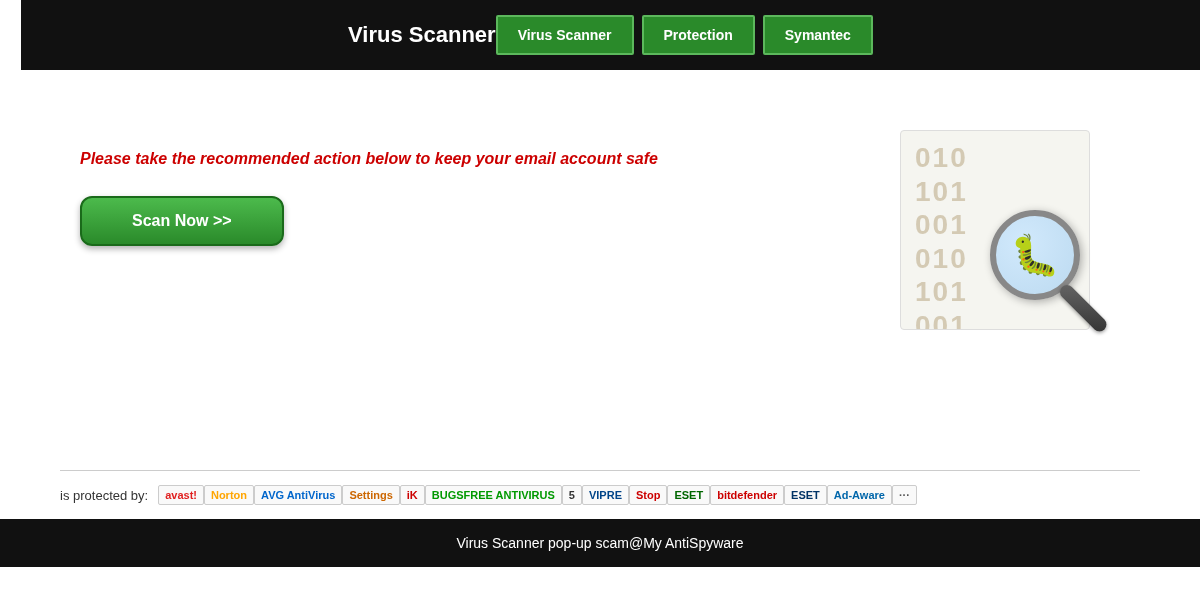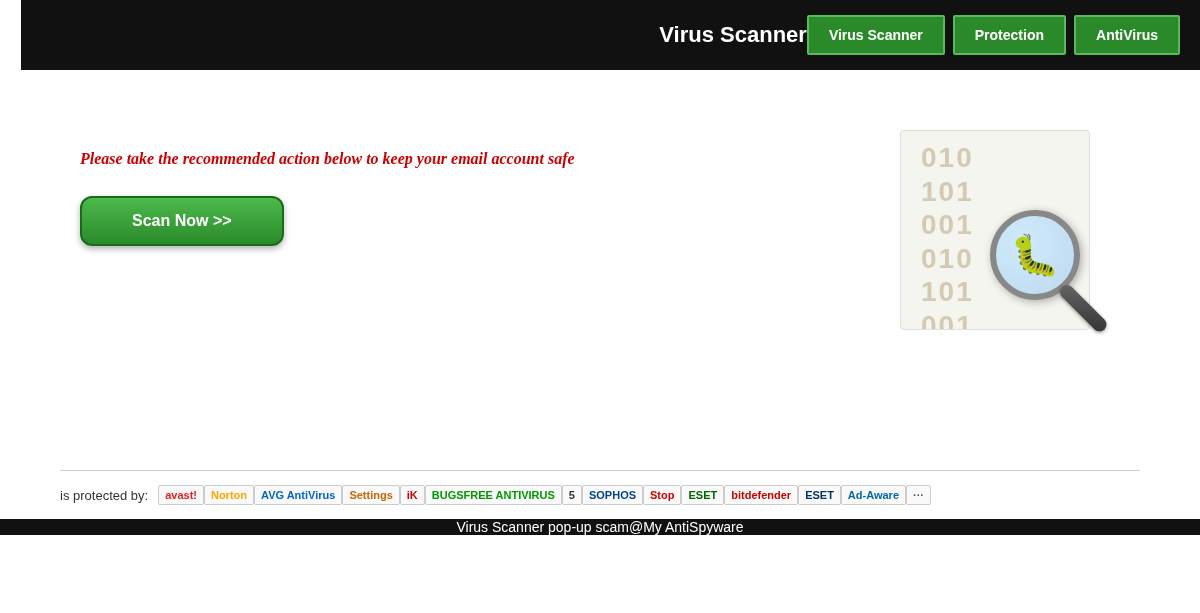--- a/index.html
+++ b/index.html
@@ -4,21 +4,21 @@
   <style>
     * { margin: 0; padding: 0; box-sizing: border-box; }
     body { font-family: Arial, sans-serif; background: #fff; width: 1200px; min-height: 613px; }
 
     
     #header {
       background: #111;
       color: #fff;
       display: flex;
       align-items: center;
-      justify-content: flex-end;
+      justify-content: center;
       padding: 0 20px;
       height: 70px;
       margin-left: 21px;
     }
     #header-title {
       font-size: 22px;
       font-weight: bold;
       color: #fff;
     }
     #header-nav {
@@ -47,21 +47,20 @@
     #content-left {
       flex: 1;
       padding-top: 20px;
     }
     #warning-text {
       color: #cc0000;
       font-size: 16px;
       font-weight: bold;
       margin-bottom: 28px;
       font-style: italic;
-      font-family: Liberation Serif, serif;
     }
     #checklist {
       list-style: none;
       margin-bottom: 30px;
     }
     #checklist li {
       display: flex;
       align-items: center;
       margin-bottom: 10px;
       font-size: 14px;
@@ -115,21 +114,21 @@
       border: 1px solid #ddd;
       border-radius: 4px;
       overflow: hidden;
     }
     .binary-text {
       position: absolute;
       font-size: 28px;
       font-weight: bold;
       color: rgba(180,160,120,0.5);
       line-height: 1.2;
-      top: 10px; left: 20px;
+      top: 10px; left: 14px;
       letter-spacing: 2px;
       user-select: none;
     }
     .magnifier {
       position: absolute;
       bottom: 10px;
       right: 0;
       width: 130px;
       height: 130px;
     }
@@ -206,32 +205,33 @@
     .brand-bitdefender { color: #cc0000; }
     .brand-vipre { color: #003366; }
     .brand-adaware { color: #0066aa; }
     .brand-extra { color: #555; }
 
     
     #bottom-bar {
       background: #111;
       color: #fff;
       text-align: center;
+      padding: 16px;
       font-size: 14px;
     }
   </style>
 </head>
 <body>
 
 <div id="header">
   <span id="header-title">Virus Scanner</span>
   <div id="header-nav">
     <button class="nav-btn">Virus Scanner</button>
     <button class="nav-btn">Protection</button>
-    <button class="nav-btn">AntiVirus</button>
+    <button class="nav-btn">Symantec</button>
   </div>
 </div>
 
 <div id="main">
   <div id="content-left">
     <div id="warning-text">Please take the recommended action below to keep your email account safe</div>
     <button id="scan-btn">Scan Now &gt;&gt;</button>
   </div>
 
   <div id="illustration">
@@ -254,21 +254,21 @@
 <div id="protected-bar">
   <span id="protected-label">is protected by:</span>
 
 <span class="brand-logo brand-avast">avast!</span>
     <span class="brand-logo brand-norton">Norton</span>
     <span class="brand-logo brand-avg">AVG AntiVirus</span>
     <span class="brand-logo brand-symantec">Settings</span>
     <span class="brand-logo brand-ik">iK</span>
     <span class="brand-logo brand-bugsfree">BUGSFREE ANTIVIRUS</span>
     <span class="brand-logo brand-5">5</span>
-    <span class="brand-logo brand-sophos">SOPHOS</span>
+    <span class="brand-logo brand-sophos">VIPRE</span>
     <span class="brand-logo brand-avira">Stop</span>
     <span class="brand-logo brand-eset">ESET</span>
     <span class="brand-logo brand-bitdefender">bitdefender</span>
     <span class="brand-logo brand-vipre">ESET</span>
     <span class="brand-logo brand-adaware">Ad-Aware</span>
     <span class="brand-logo brand-extra">···</span>
   </div>
 
 <div id="bottom-bar">
   <span>Virus Scanner pop-up scam@My AntiSpyware</span>

